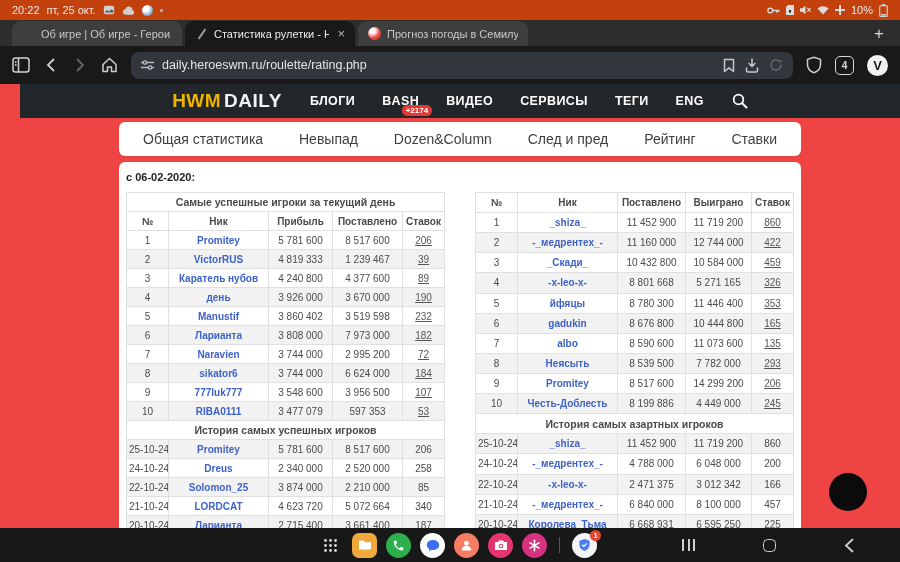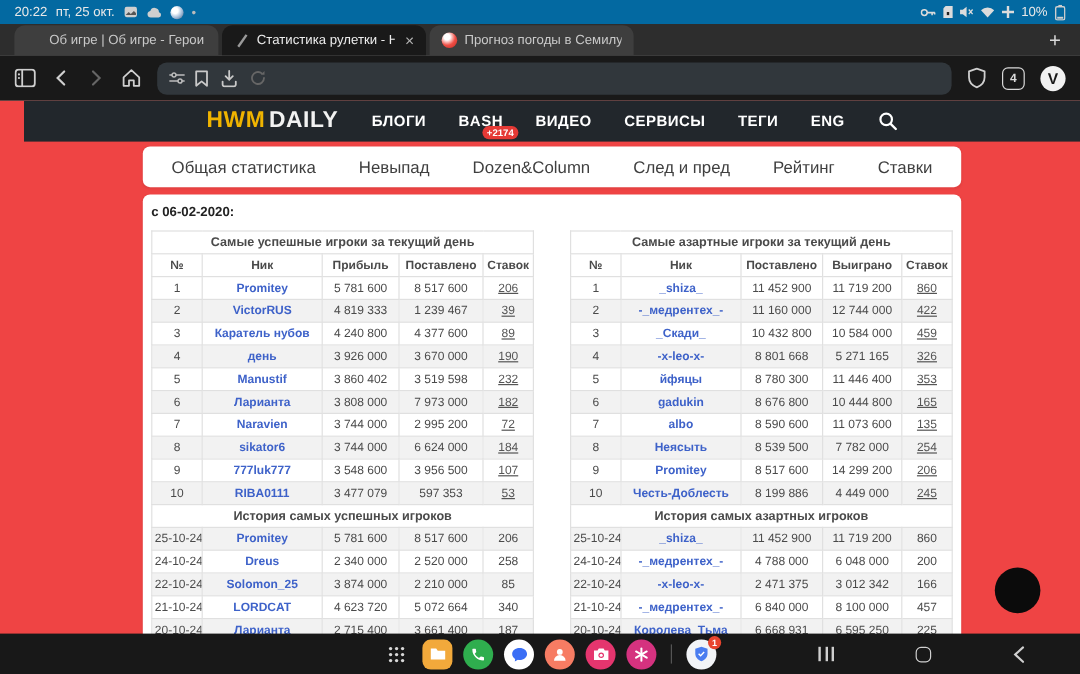--- a/index.html
+++ b/index.html
@@ -1,20 +1,20 @@
 <!DOCTYPE html>
 <html><head>
 <meta charset="utf-8">
 <style>
   * { box-sizing: border-box; margin: 0; padding: 0; }
   html,body { width: 900px; height: 562px; overflow: hidden; }
   body { font-family: "Liberation Sans", sans-serif; background: #ececec; position: relative; }
 
   
-  .status-bar { height: 20px; background: #0369a1; color: #e8e8e8; display: flex; align-items: center;
+  .status-bar { height: 20px; background: #c2410c; color: #e8e8e8; display: flex; align-items: center;
     padding: 0 12px; font-size: 11px; }
   .status-left { display: flex; align-items: center; gap: 7px; }
   .status-right { margin-left: auto; display: flex; align-items: center; gap: 6px; }
   .sb-ico { display: inline-flex; align-items: center; }
   .avatar-dot { width: 11px; height: 11px; border-radius: 50%;
     background: radial-gradient(circle at 35% 35%, #fff 25%, #9db8d6 60%, #44546a 100%); }
   .tiny-dot { width: 3px; height: 3px; border-radius: 50%; background: #bbb; }
 
   
   .tab-strip { height: 26px; background: #2d2d2d; display: flex; align-items: flex-end; padding-left: 12px; }
@@ -207,20 +207,21 @@
   </span>
   <div class="url-pill">
     <span class="tb-ico">
       <svg width="13" height="12" viewBox="0 0 13 12">
           <line x1="0" y1="3.5" x2="13" y2="3.5" stroke="#bdbdbd" stroke-width="1.4"></line>
           <circle cx="4" cy="3.5" r="1.7" fill="#31373c" stroke="#bdbdbd" stroke-width="1.3"></circle>
           <line x1="0" y1="8.5" x2="13" y2="8.5" stroke="#bdbdbd" stroke-width="1.4"></line>
           <circle cx="9" cy="8.5" r="1.7" fill="#31373c" stroke="#bdbdbd" stroke-width="1.3"></circle>
         </svg>
     </span>
+    <span class="url-text">daily.heroeswm.ru/roulette/rating.php</span>
     <span class="pill-right">
       <span class="tb-ico">
         <svg width="12" height="15" viewBox="0 0 12 15">
             <path d="M1.5 1.5h9v12L6 9.8 1.5 13.5z" fill="none" stroke="#c9c9c9" stroke-width="1.5" stroke-linejoin="round"></path>
           </svg>
       </span>
       <span class="tb-ico">
         <svg width="14" height="15" viewBox="0 0 14 15">
             <path d="M7 1v7M4 5.5L7 8.5l3-3" fill="none" stroke="#c9c9c9" stroke-width="1.5" stroke-linecap="round"></path>
             <path d="M1.5 10v2.5a1.5 1.5 0 0 0 1.5 1.5h8a1.5 1.5 0 0 0 1.5-1.5V10" fill="none" stroke="#c9c9c9" stroke-width="1.5" stroke-linecap="round"></path>
@@ -409,23 +410,20 @@
       <table class="stat">
         <colgroup>
             <col style="width:42px">
             <col style="width:100px">
             <col style="width:68px">
             <col style="width:66px">
             <col style="width:42px">
           </colgroup>
         <tbody>
             <tr>
-              <td colspan="5" class="t-title">Самые азартные игроки за текущий день</td>
-            </tr>
-            <tr>
               <td class="t-head">№</td>
               <td class="t-head">Ник</td>
               <td class="t-head">Поставлено</td>
               <td class="t-head">Выиграно</td>
               <td class="t-head">Ставок</td>
             </tr>
             <tr>
               <td>1</td>
               <td><span class="nick-link">_shiza_</span></td>
               <td>11 452 900</td>
@@ -472,21 +470,21 @@
               <td><span class="nick-link">albo</span></td>
               <td>8 590 600</td>
               <td>11 073 600</td>
               <td><span class="stake-link">135</span></td>
             </tr>
             <tr class="alt">
               <td>8</td>
               <td><span class="nick-link">Неясыть</span></td>
               <td>8 539 500</td>
               <td>7 782 000</td>
-              <td><span class="stake-link">254</span></td>
+              <td><span class="stake-link">293</span></td>
             </tr>
             <tr>
               <td>9</td>
               <td><span class="nick-link">Promitey</span></td>
               <td>8 517 600</td>
               <td>14 299 200</td>
               <td><span class="stake-link">206</span></td>
             </tr>
             <tr class="alt">
               <td>10</td>

